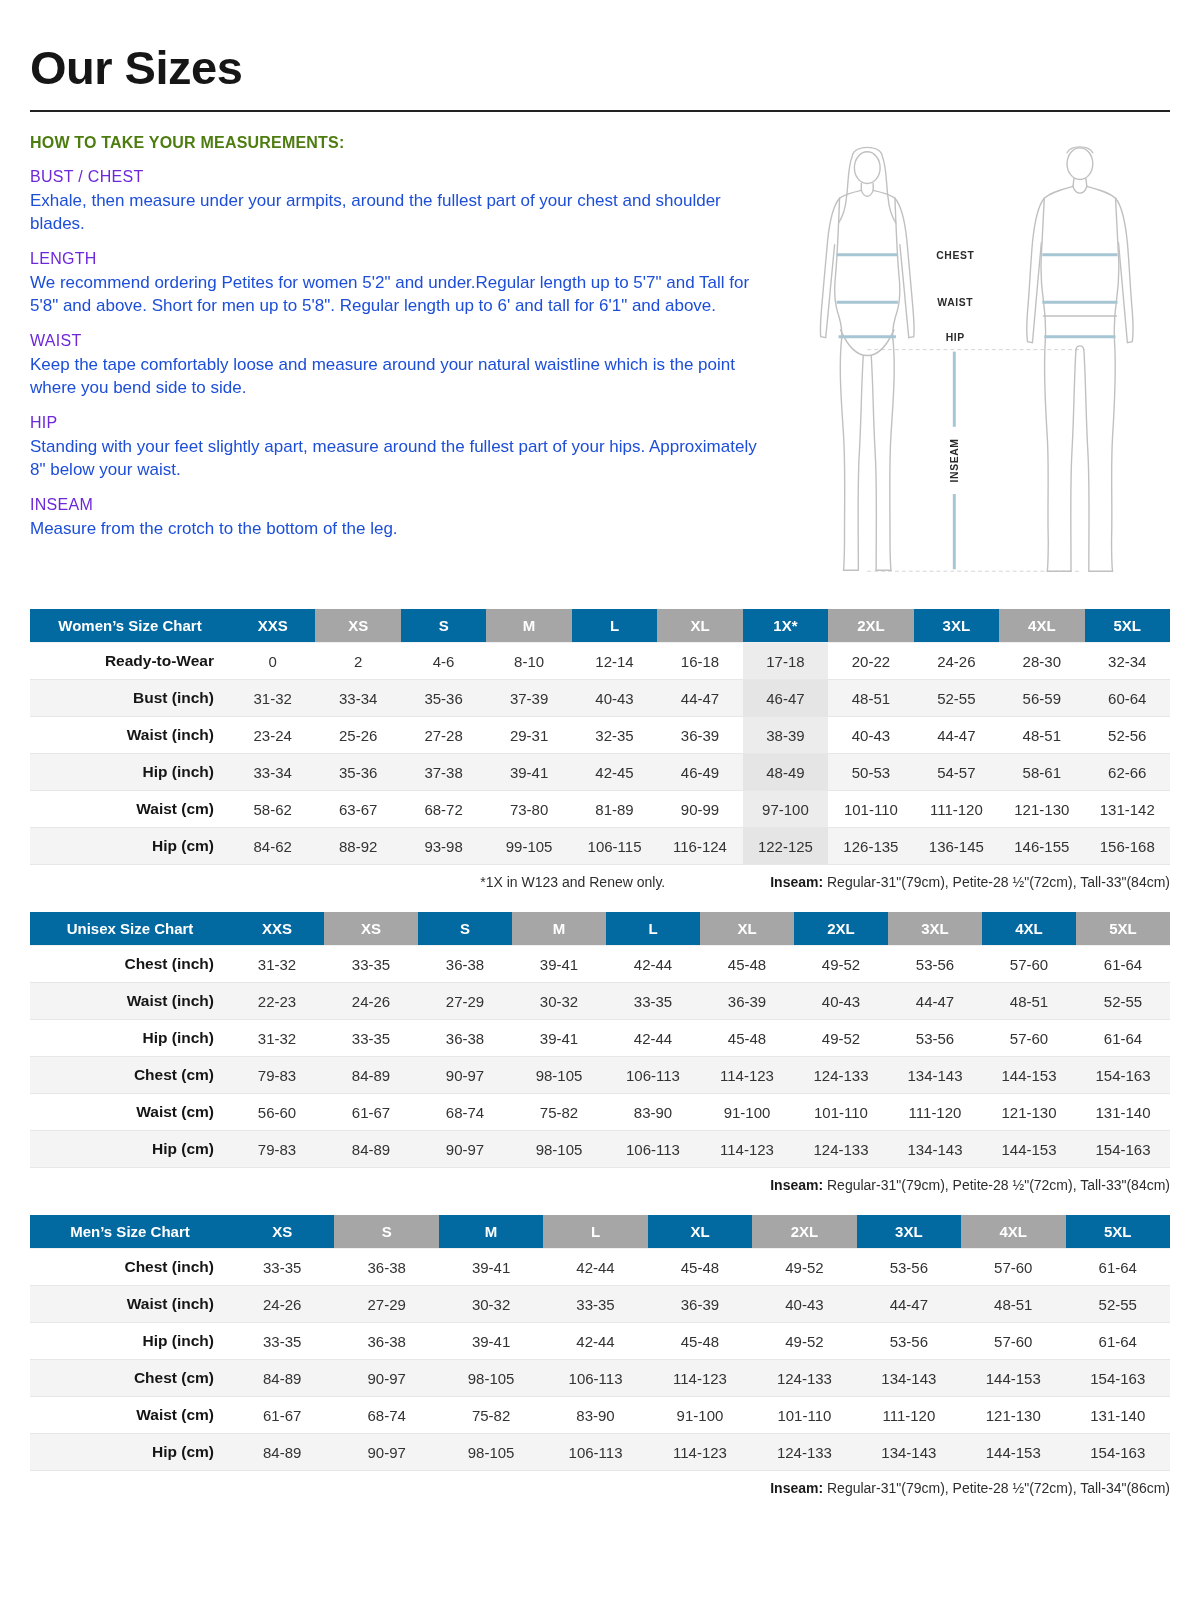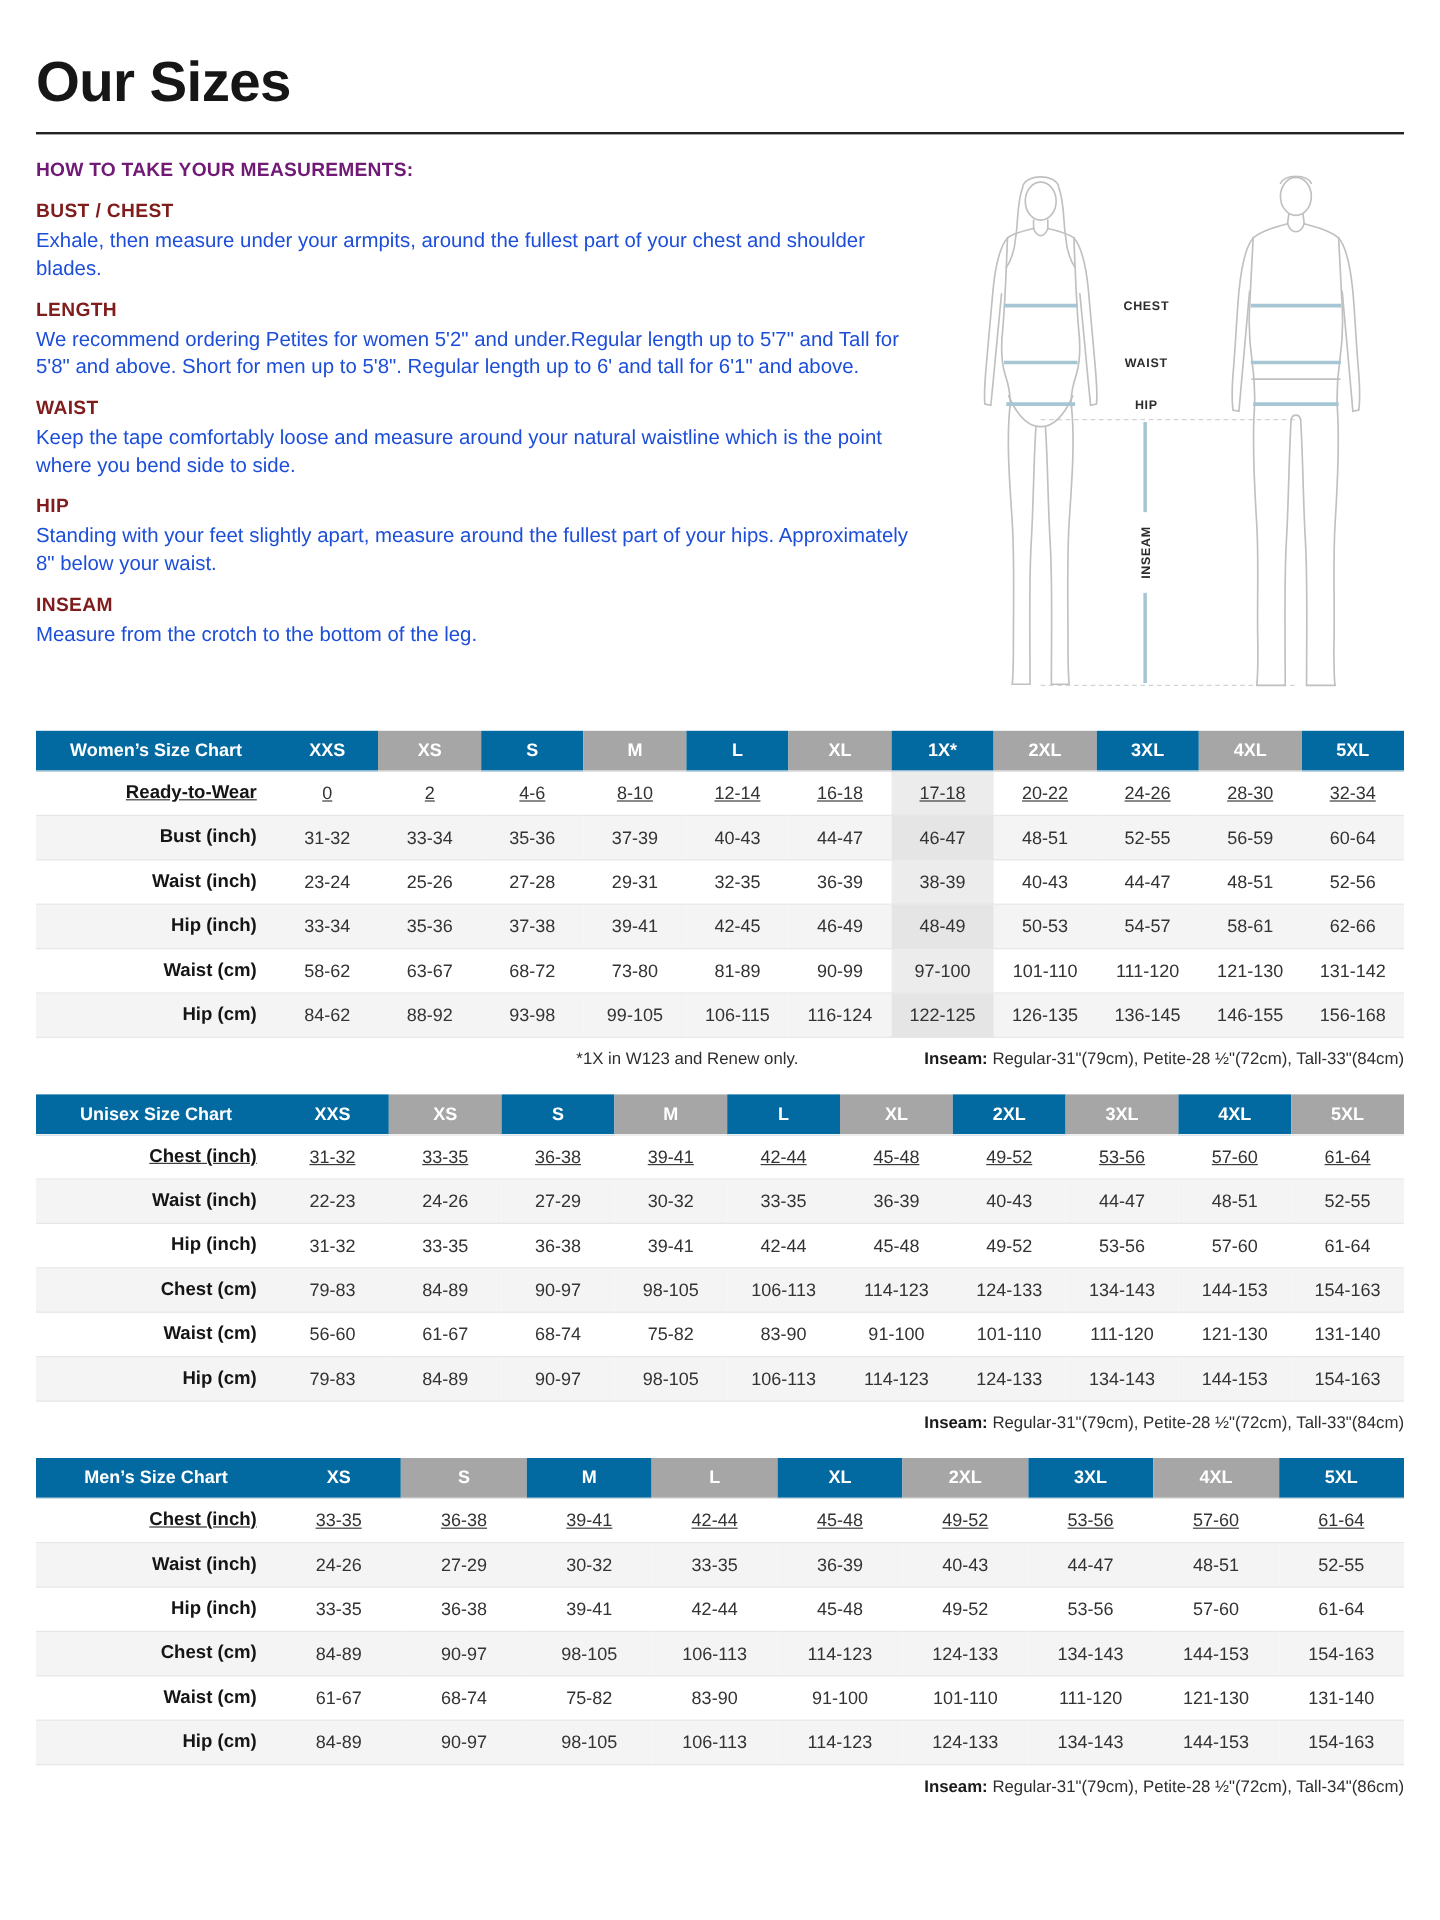--- a/index.html
+++ b/index.html
@@ -9,40 +9,40 @@
     font-family:"Liberation Sans", sans-serif;
     color:#3d3d3d;
   }
   .page { padding:40px 30px 10px; }
 
   .title { font-size:47px; font-weight:800; color:#161616; letter-spacing:-0.5px; }
   .rule { border:none; border-top:2px solid #222; margin-top:15px; }
 
   .top { display:flex; gap:14px; margin-top:22px; }
   .instructions { flex:0 0 745px; }
-  .how-heading { font-size:16px; font-weight:700; color:#701a75; letter-spacing:.2px; margin-bottom:16px; }
+  .how-heading { font-size:16px; font-weight:700; color:#4d7c0f; letter-spacing:.2px; margin-bottom:16px; }
   .section { margin-bottom:14px; }
-  .section h3 { font-size:16px; font-weight:700; color:#7f1d1d; letter-spacing:.3px; margin-bottom:4px; }
+  .section h3 { font-size:16px; font-weight:400; color:#6d28d9; letter-spacing:.3px; margin-bottom:4px; }
   .section p { font-size:17px; line-height:1.35; color:#1d4ed8; }
 
   .figure { flex:1; display:flex; justify-content:flex-end; align-items:flex-start; }
   .figure svg { display:block; }
   .fig-label { font-size:10.5px; font-weight:700; fill:#2b2b2b; letter-spacing:.6px; }
 
   .charts { margin-top:16px; }
   .chart-block { margin-top:20px; }
   table { width:100%; border-collapse:collapse; table-layout:fixed; }
   thead th {
     background:#0369a1; color:#fff; font-size:15px; font-weight:700;
     padding:8px 2px; text-align:center;
   }
   thead th.alt { background:#a6a6a6; }
   thead th.chart-title-cell { width:200px; }
   tbody tr + tr { border-top:1px solid #e7e7e7; }
-  tbody tr:first-child { border-top:1px solid #f0f0f0;text-decoration:underline; }
+  tbody tr:first-child { border-top:1px solid #f0f0f0; }
   tbody tr:last-child { border-bottom:1px solid #e7e7e7; }
   tbody tr:nth-child(even) { background:#f4f4f4; }
   tbody th.row-label {
     text-align:right; padding:9px 16px 9px 2px;
     font-size:15.5px; font-weight:700; color:#151515;
   }
   tbody td { text-align:center; padding:9px 2px; font-size:15px; color:#333; }
   tbody td.hl { background:#ececec; }
   tbody tr:nth-child(even) td.hl { background:#e5e5e5; }
 

